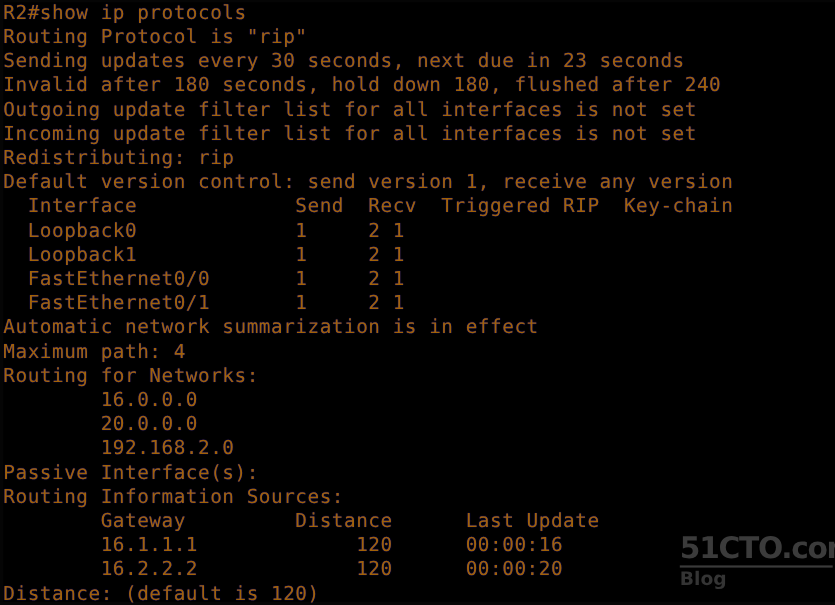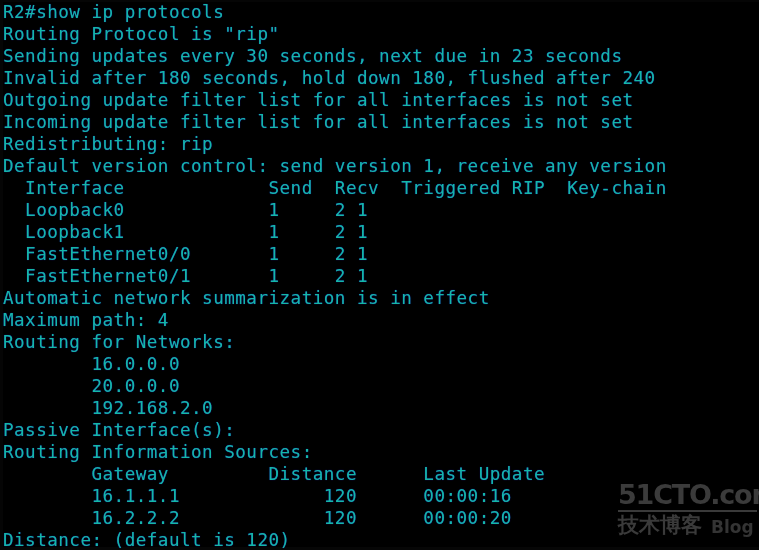--- a/index.html
+++ b/index.html
@@ -49,21 +49,21 @@
     left: 3px;
     top: 1px;
     width: 756px;
     margin: 0;
     padding: 0;
     white-space: pre;
     font-family: "DejaVu Sans Mono", "Liberation Mono", monospace;
     font-size: 17.6px;
     line-height: 22px;
     letter-spacing: 0.47px;
-    color: #14b8a6;
+    color: #a16207;
     text-shadow: 0 0 1px #1d18c4;
   }
   .console-line {
     display: block;
     height: 22px;
     white-space: pre;
   }
   
   #watermark {
     position: absolute;
@@ -119,18 +119,17 @@
   <div class="edge-top"></div>
   <div class="edge-left"></div>
   <div class="edge-bottom"></div>
 
   <pre id="console-output"><span class="console-line">R2#show ip protocols</span><span class="console-line">Routing Protocol is "rip"</span><span class="console-line">Sending updates every 30 seconds, next due in 23 seconds</span><span class="console-line">Invalid after 180 seconds, hold down 180, flushed after 240</span><span class="console-line">Outgoing update filter list for all interfaces is not set</span><span class="console-line">Incoming update filter list for all interfaces is not set</span><span class="console-line">Redistributing: rip</span><span class="console-line">Default version control: send version 1, receive any version</span><span class="console-line">  Interface             Send  Recv  Triggered RIP  Key-chain</span><span class="console-line">  Loopback0             1     2 1</span><span class="console-line">  Loopback1             1     2 1</span><span class="console-line">  FastEthernet0/0       1     2 1</span><span class="console-line">  FastEthernet0/1       1     2 1</span><span class="console-line">Automatic network summarization is in effect</span><span class="console-line">Maximum path: 4</span><span class="console-line">Routing for Networks:</span><span class="console-line">        16.0.0.0</span><span class="console-line">        20.0.0.0</span><span class="console-line">        192.168.2.0</span><span class="console-line">Passive Interface(s):</span><span class="console-line">Routing Information Sources:</span><span class="console-line">        Gateway         Distance      Last Update</span><span class="console-line">        16.1.1.1             120      00:00:16</span><span class="console-line">        16.2.2.2             120      00:00:20</span><span class="console-line">Distance: (default is 120)</span></pre>
 
   <div id="watermark">
     <span class="wm-main">51CTO.com</span>
     <span class="wm-rule"></span>
     <span class="wm-sub-row">
-      <span class="wm-cn">技术博客</span>
       <span class="wm-blog">Blog</span>
     </span>
   </div>
 
 </div>
 
 </body></html>

